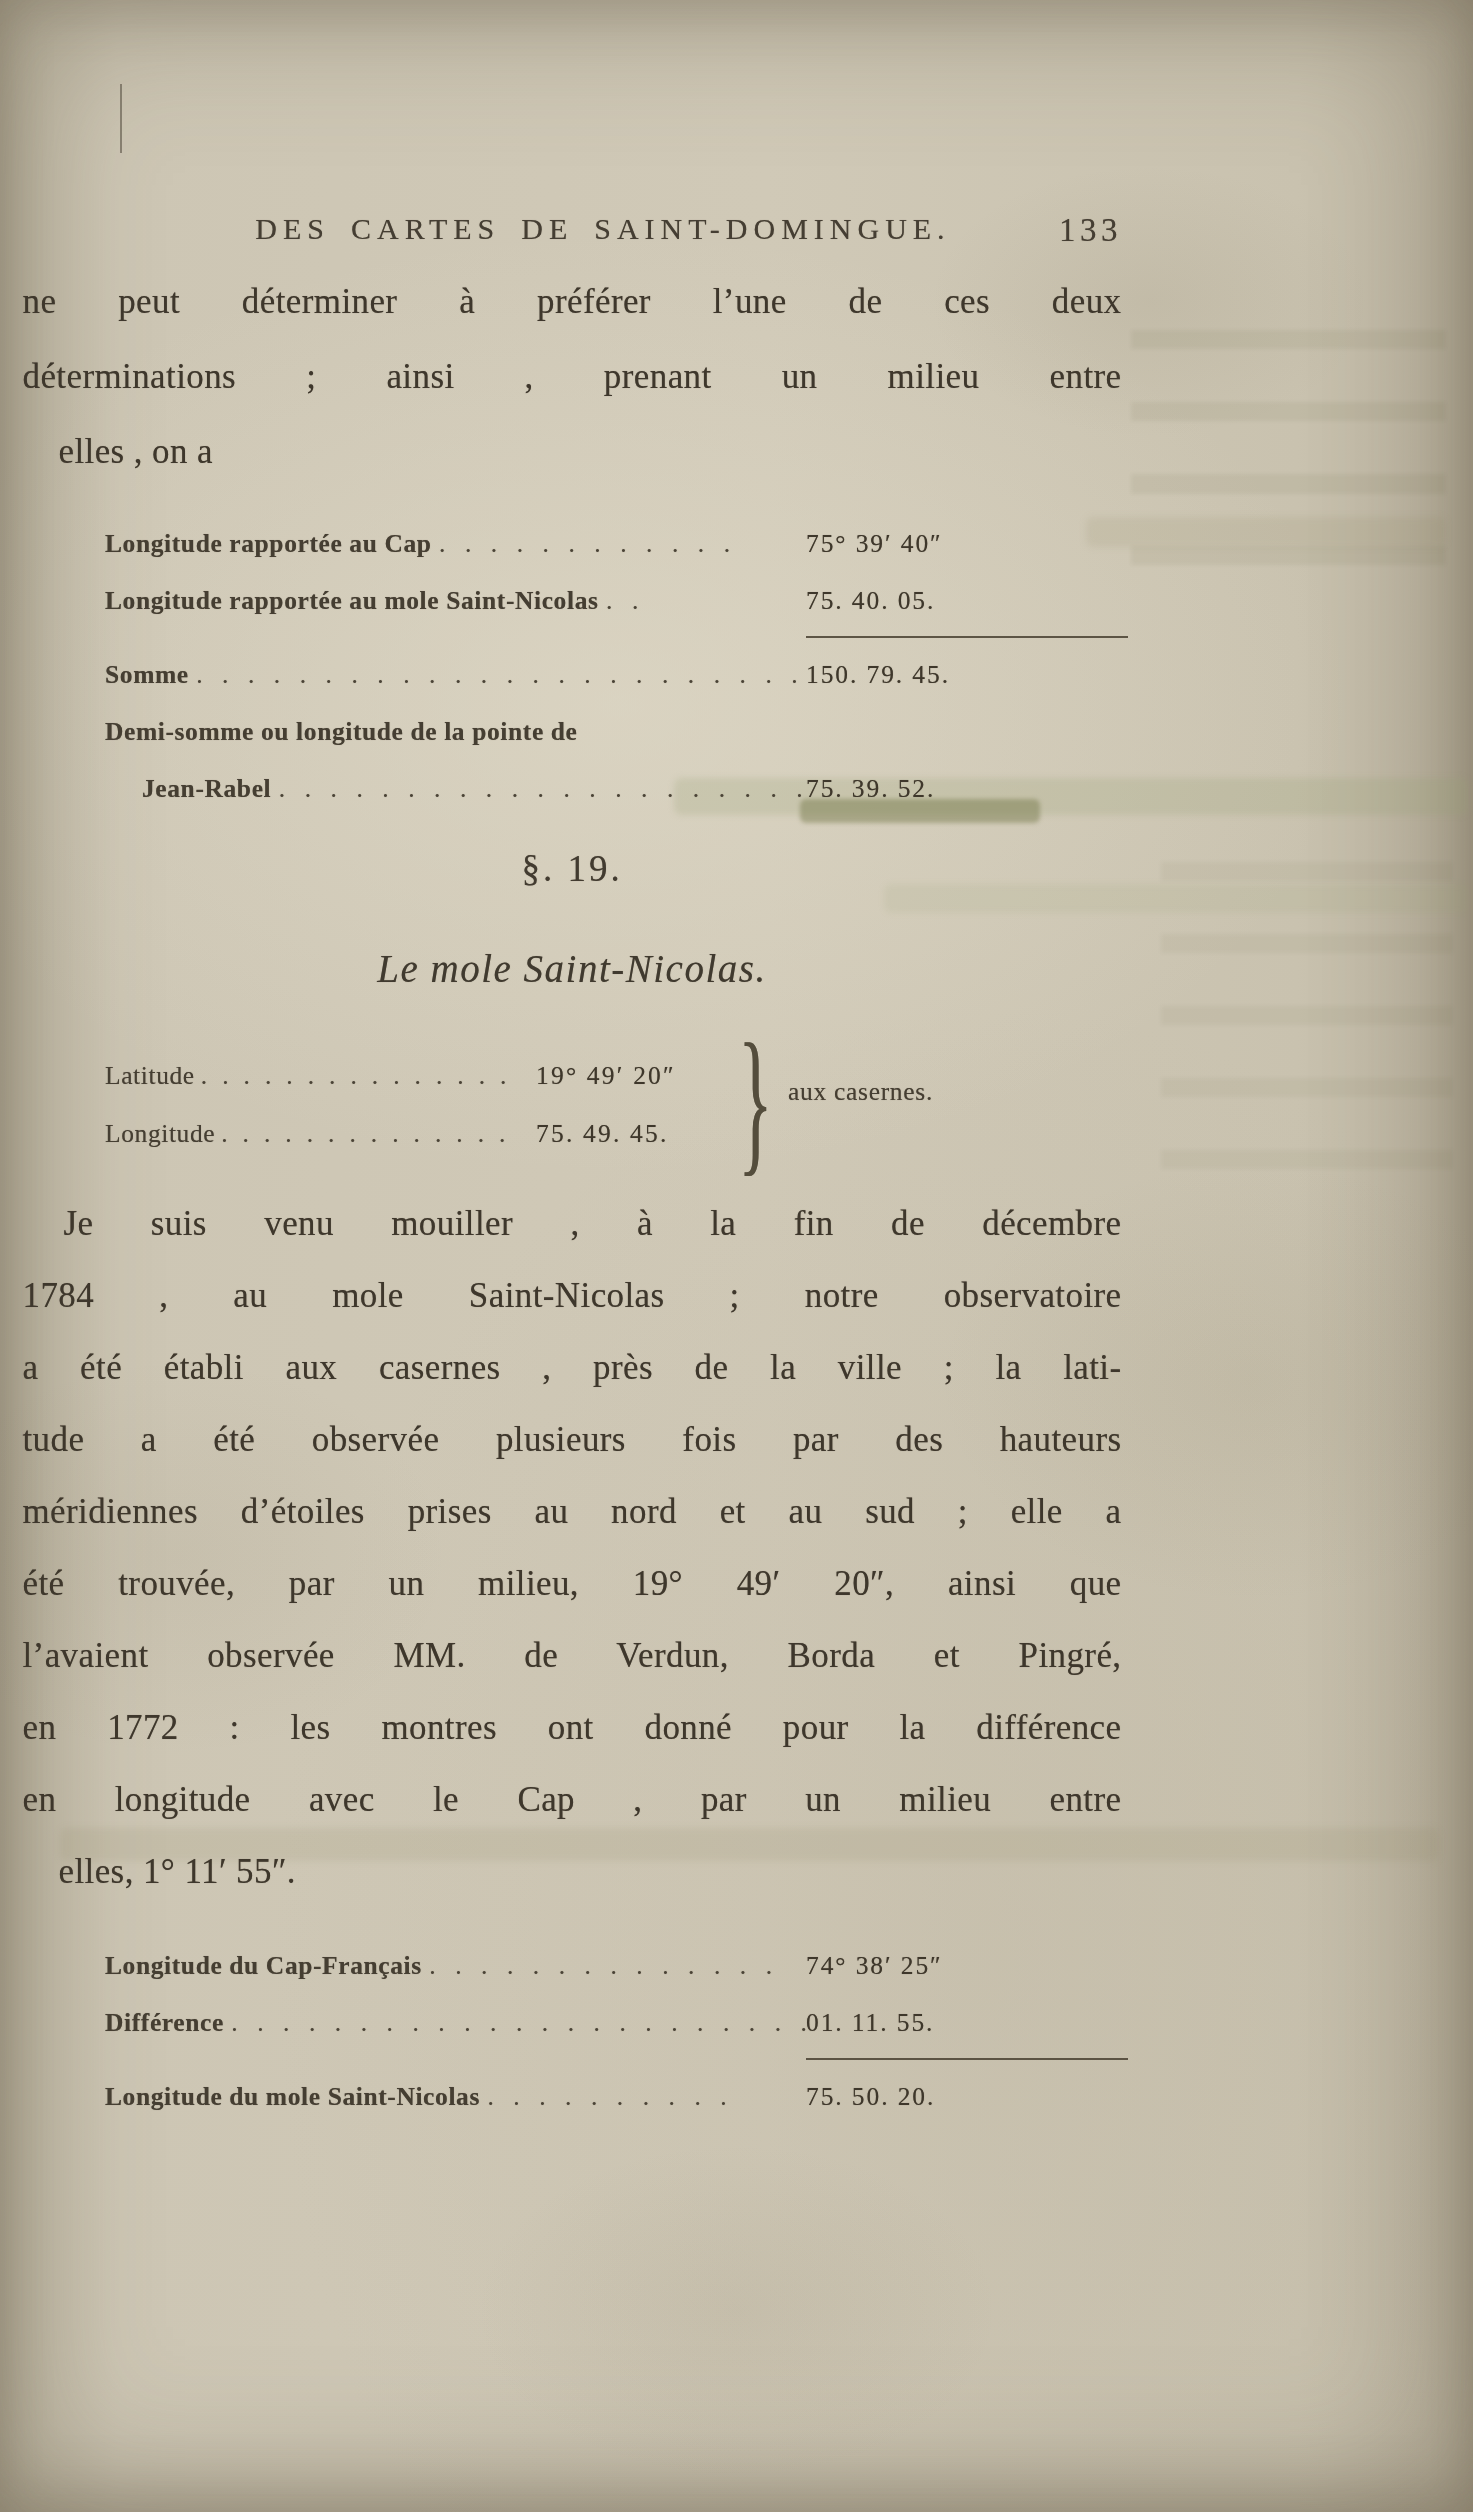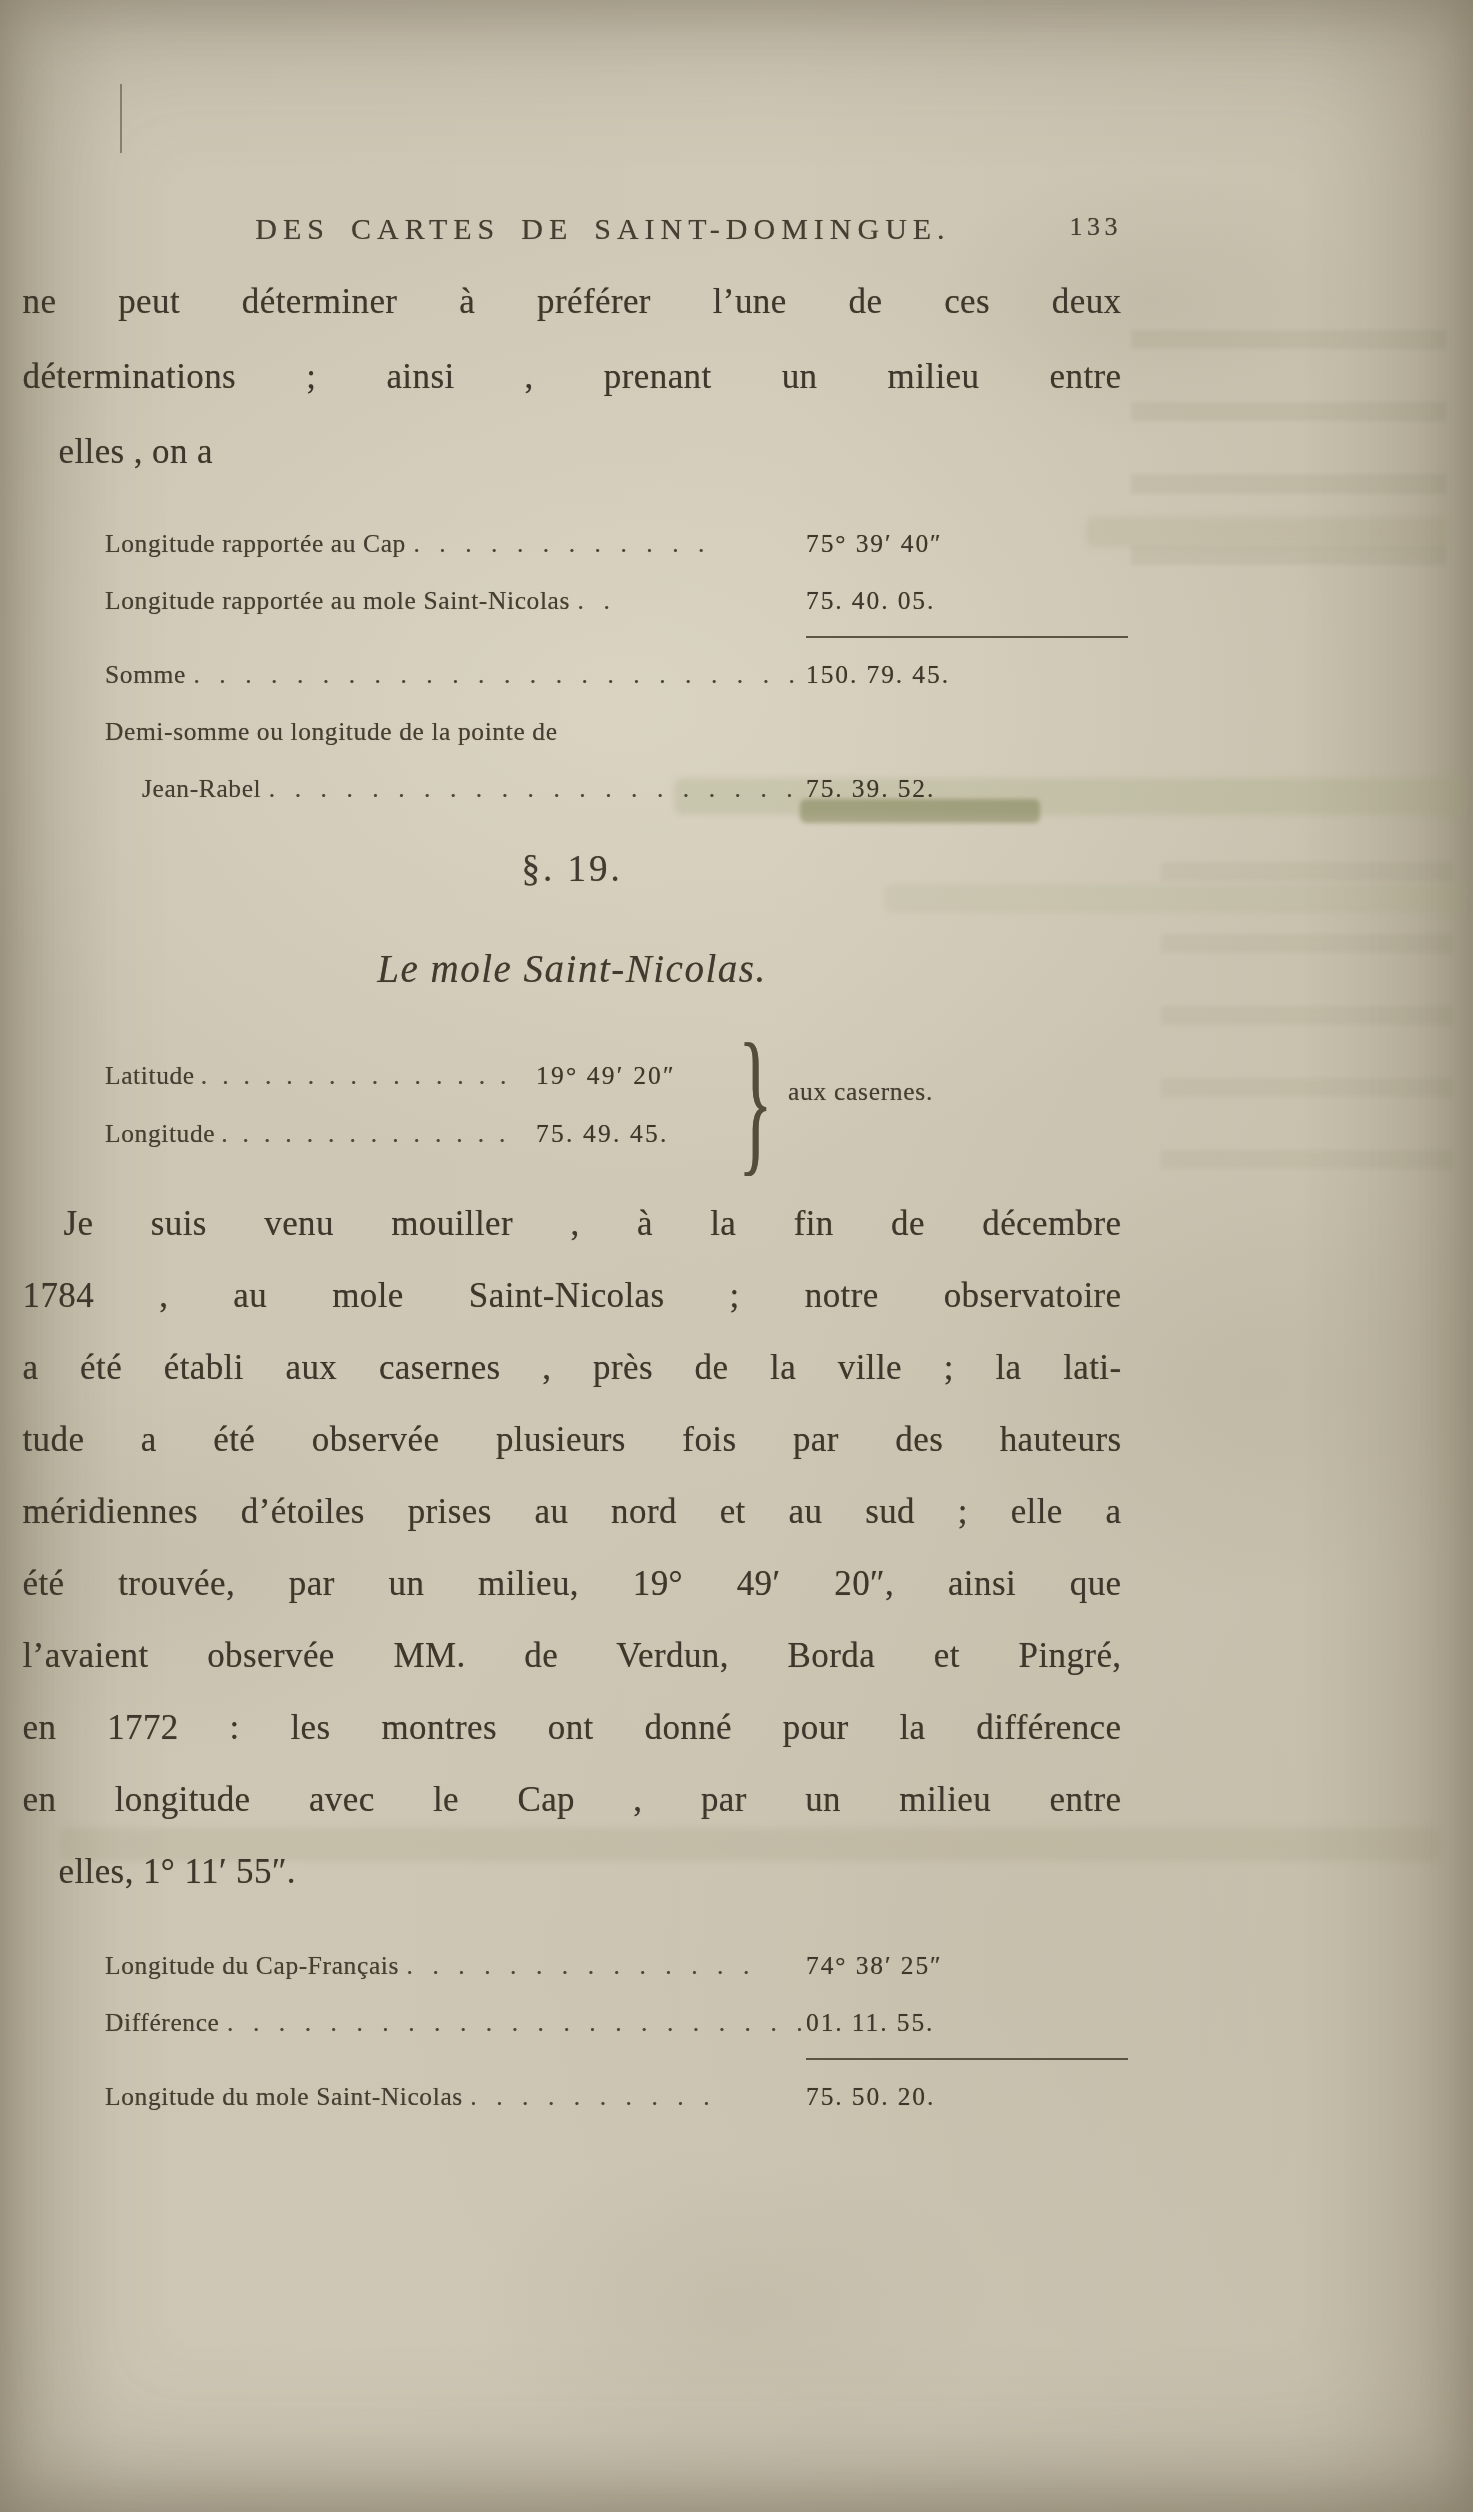--- a/index.html
+++ b/index.html
@@ -33,36 +33,36 @@
   .faint-band{background:rgba(140,135,95,0.13);filter:blur(3.7px);border-radius:7.5px;}
   .vline{background:rgba(80,72,60,0.55);}
 
   .ink{text-shadow:0 0 0.7px rgba(64,55,40,0.55);}
 
   .header{position:absolute;left:24px;top:212px;width:1098px;height:36px;}
   .header-title{
     display:block;text-align:center;transform:translateX(30px);
     font-size:30px;letter-spacing:6px;word-spacing:7.5px;color:#453e33;
   }
-  .page-number{position:absolute;right:0;top:0;font-size:26px;letter-spacing:4.5px;color:#453e33;}
+  .page-number{position:absolute;right:0;top:0;font-size:33px;letter-spacing:4.5px;color:#453e33;}
 
   .para{position:absolute;left:22.5px;width:1099px;}
   .pline{
     font-size:35px;line-height:72px;letter-spacing:0.4px;
     text-align:justify;text-align-last:justify;text-justify:inter-word;
     white-space:normal;color:#3e372c;
   }
   .intro .pline{line-height:75px;}
   .pline.last{text-align-last:left;margin-left:36px;}
   .pline.indent{padding-left:41px;}
 
   .ttable{position:absolute;left:105px;width:1049px;}
   .trow{display:flex;line-height:57px;font-size:25.5px;color:#453e32;}
   .tl{display:flex;width:701px;overflow:hidden;}
-  .tl .lbl{white-space:nowrap;letter-spacing:0.6px;}
+  .tl .lbl{white-space:nowrap;letter-spacing:0.6px;font-weight:bold;}
   .tl .dots{flex:1;overflow:hidden;white-space:nowrap;letter-spacing:19.5px;padding-left:7.5px;color:#4a4336;}
   .tv{white-space:nowrap;letter-spacing:1.9px;color:#3e372b;}
   .trule{width:322px;margin-left:701px;border-top:2.2px solid rgba(72,64,48,0.85);margin-top:6.7px;margin-bottom:8.2px;}
   .indent2 .lbl{padding-left:37px;}
 
   .section-number{
     position:absolute;left:22.5px;top:847px;width:1099px;
     text-align:center;font-size:37px;letter-spacing:3px;color:#423b30;
   }
   .section-title{

